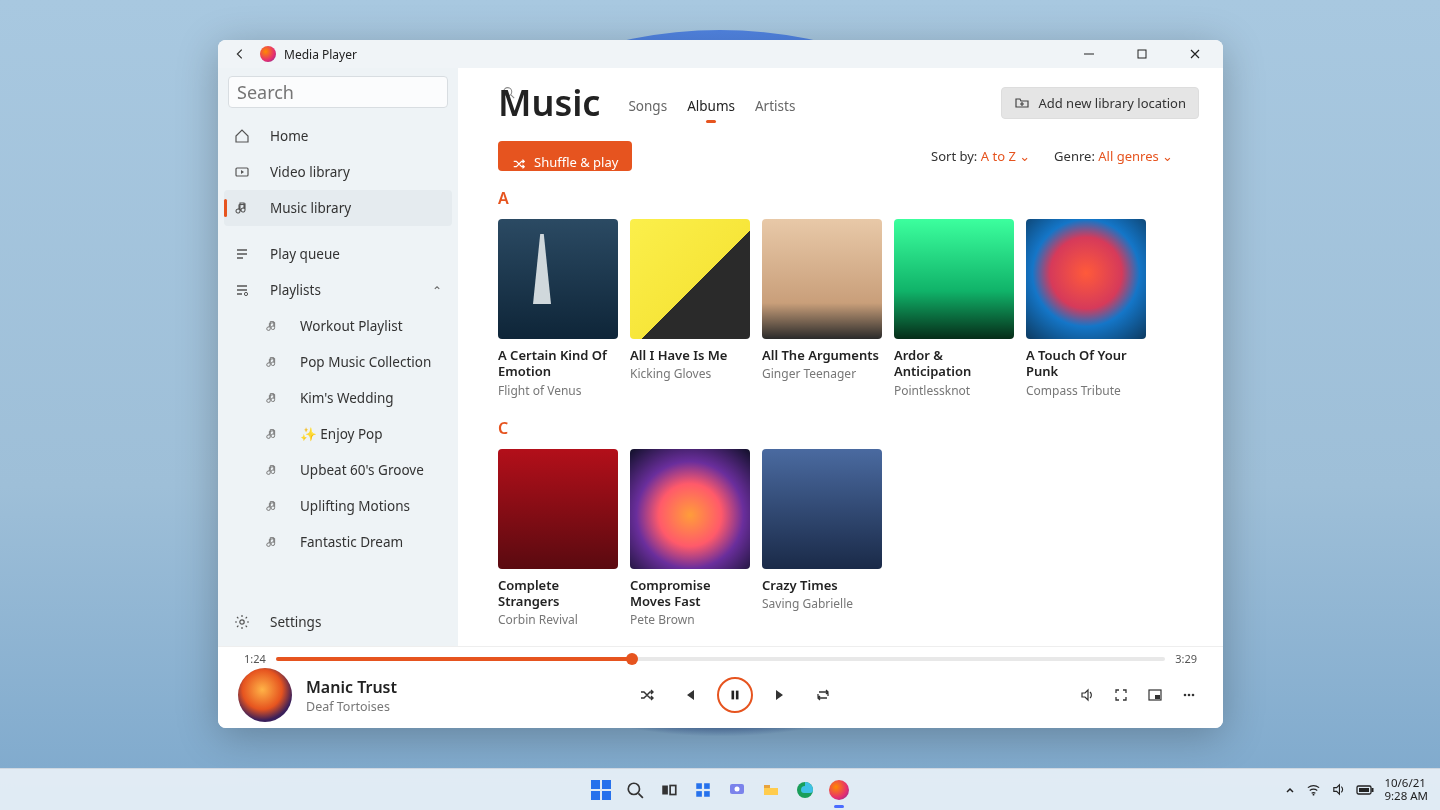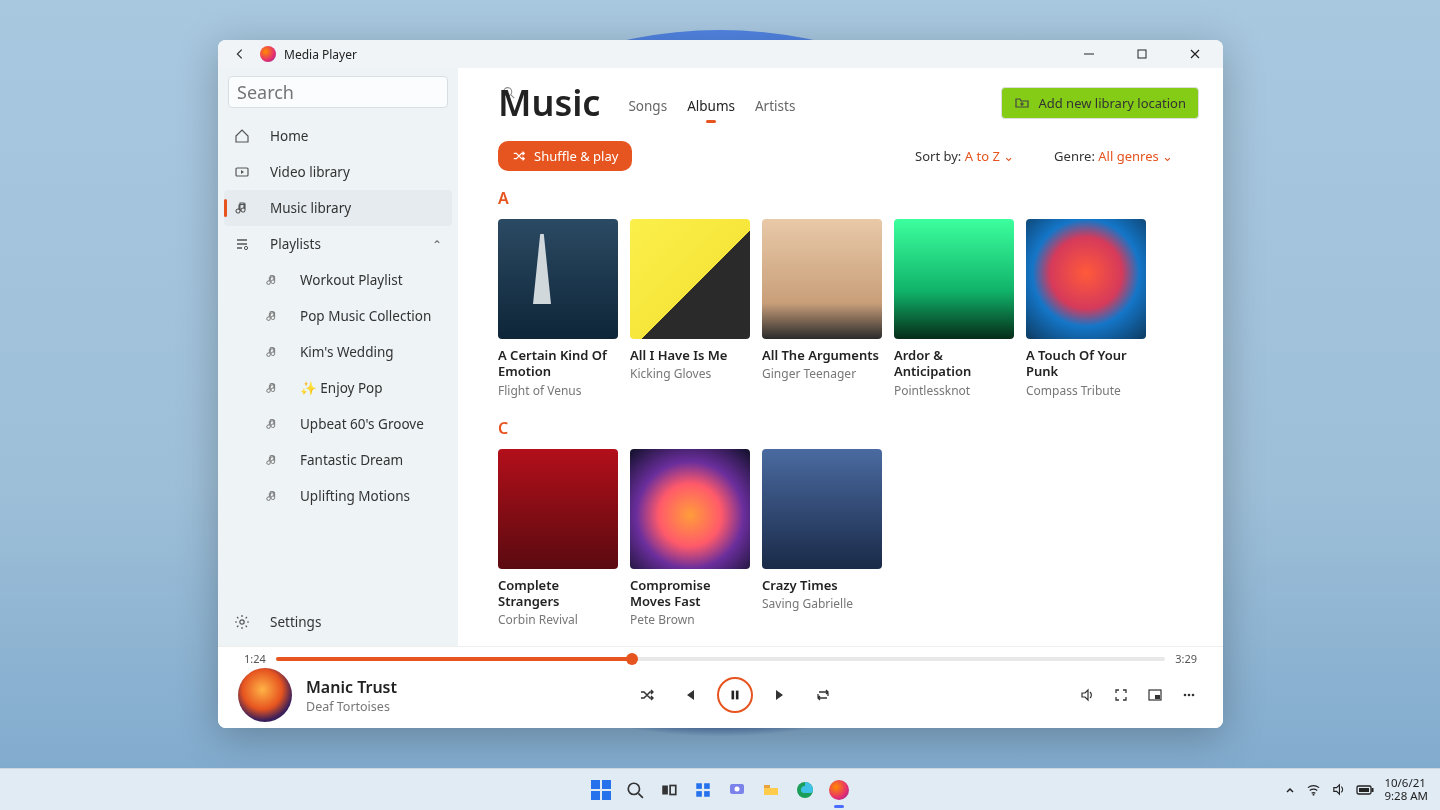--- a/index.html
+++ b/index.html
@@ -70,32 +70,32 @@
 .tab { color: #666; cursor: pointer; position: relative; padding-bottom: 6px; }
 .tab.active { color: #222; }
 .tab.active::after {
   content: ""; position: absolute; left: 40%; right: 40%; bottom: -2px; height: 3px;
   background: #e6541f; border-radius: 2px;
 }
 .header-row .spacer { flex: 1; }
 .add-location {
   display: flex; align-items: center; gap: 8px; height: 32px; padding: 0 12px;
   border: 1px solid #ddd; border-radius: 4px; font-size: 13px; color: #333; cursor: pointer;
-  background: #84cc16;
+  background: #e5e5e5;
 }
 
 .toolbar-row {
   display: flex; align-items: center; margin: 14px 0 8px; padding-right: 50px; gap: 24px;
 }
 .shuffle-btn {
-  display: flex; align-items: center; gap: 8px; height: 30px; padding: 0 14px;
-  background: #e6541f; color: #fff; border-radius: 10px; font-size: 13px; cursor: pointer;
+  display: flex; align-items: flex-end; gap: 8px; height: 30px; padding: 0 14px;
+  background: #e6541f; color: #fff; border-radius: 4px; font-size: 13px; cursor: pointer;
 }
 .toolbar-row .spacer { flex:1; }
-.sort-label { font-size: 13px; color: #333; margin-left: 16px; }
+.sort-label { font-size: 13px; color: #333; }
 .sort-label .accent { color: #e6541f; }
 
 .scroll { flex: 1; overflow-y: auto; padding-right: 34px; padding-bottom: 40px; }
 .scroll::-webkit-scrollbar { width: 6px; }
 .scroll::-webkit-scrollbar-thumb { background: #ccc; border-radius: 3px; }
 
 .section-letter { font-size: 16px; font-weight: 600; color: #e6541f; margin: 8px 0 10px; }
 .album-grid { display: flex; flex-wrap: wrap; gap: 12px 12px; margin-bottom: 18px;}
 .album { width: 120px; cursor: pointer; }
 .cover {
@@ -220,20 +220,28 @@
       </div>
       <div class="nav-item active">
         <span class="nav-icon">
           <svg width="16" height="16" viewBox="0 0 16 16">
               <path d="M6 3v8a2 2 0 1 1-1-1.7V5l6-1v6a2 2 0 1 1-1-1.7V3z" fill="none" stroke="#555" stroke-width="1.1"></path>
             </svg>
         </span>
         <span>Music library</span>
       </div>
 
+      <div class="nav-item nav-group">
+        <span class="nav-icon">
+          <svg width="16" height="16" viewBox="0 0 16 16">
+              <path d="M3 4h10M3 8h10M3 12h6" stroke="#555" stroke-width="1.3"></path>
+            </svg>
+        </span>
+        <span>Play queue</span>
+      </div>
       <div class="nav-item">
         <span class="nav-icon">
           <svg width="16" height="16" viewBox="0 0 16 16">
               <path d="M3 4h10M3 8h10M3 12h5" stroke="#555" stroke-width="1.3"></path>
               <circle cx="12" cy="12" r="1.6" fill="none" stroke="#555"></circle>
             </svg>
         </span>
         <span>Playlists</span>
         <span class="expand">⌃</span>
       </div>
@@ -278,29 +286,29 @@
               </svg>
     </span>
             <span>Upbeat 60's Groove</span>
           </div>
           <div class="nav-item indent">
             <span class="nav-icon">
       <svg width="14" height="14" viewBox="0 0 16 16">
                 <path d="M6 3v8a2 2 0 1 1-1-1.7V5l6-1v6a2 2 0 1 1-1-1.7V3z" fill="none" stroke="#777" stroke-width="1.1"></path>
               </svg>
     </span>
+            <span>Uplifting Motions</span>
+          </div>
+          <div class="nav-item indent">
+            <span class="nav-icon">
+      <svg width="14" height="14" viewBox="0 0 16 16">
+                <path d="M6 3v8a2 2 0 1 1-1-1.7V5l6-1v6a2 2 0 1 1-1-1.7V3z" fill="none" stroke="#777" stroke-width="1.1"></path>
+              </svg>
+    </span>
             <span>Fantastic Dream</span>
-          </div>
-          <div class="nav-item indent">
-            <span class="nav-icon">
-      <svg width="14" height="14" viewBox="0 0 16 16">
-                <path d="M6 3v8a2 2 0 1 1-1-1.7V5l6-1v6a2 2 0 1 1-1-1.7V3z" fill="none" stroke="#777" stroke-width="1.1"></path>
-              </svg>
-    </span>
-            <span>Uplifting Motions</span>
           </div>
         </div>
 
       <div class="bottom">
         <div class="nav-item">
           <span class="nav-icon">
             <svg width="16" height="16" viewBox="0 0 16 16">
                 <circle cx="8" cy="8" r="2.2" fill="none" stroke="#555" stroke-width="1.2"></circle>
                 <path d="M8 1v2M8 13v2M1 8h2M13 8h2M3 3l1.4 1.4M11.6 11.6 13 13M13 3l-1.4 1.4M4.4 11.6 3 13" stroke="#555" stroke-width="1.2"></path>
               </svg>

